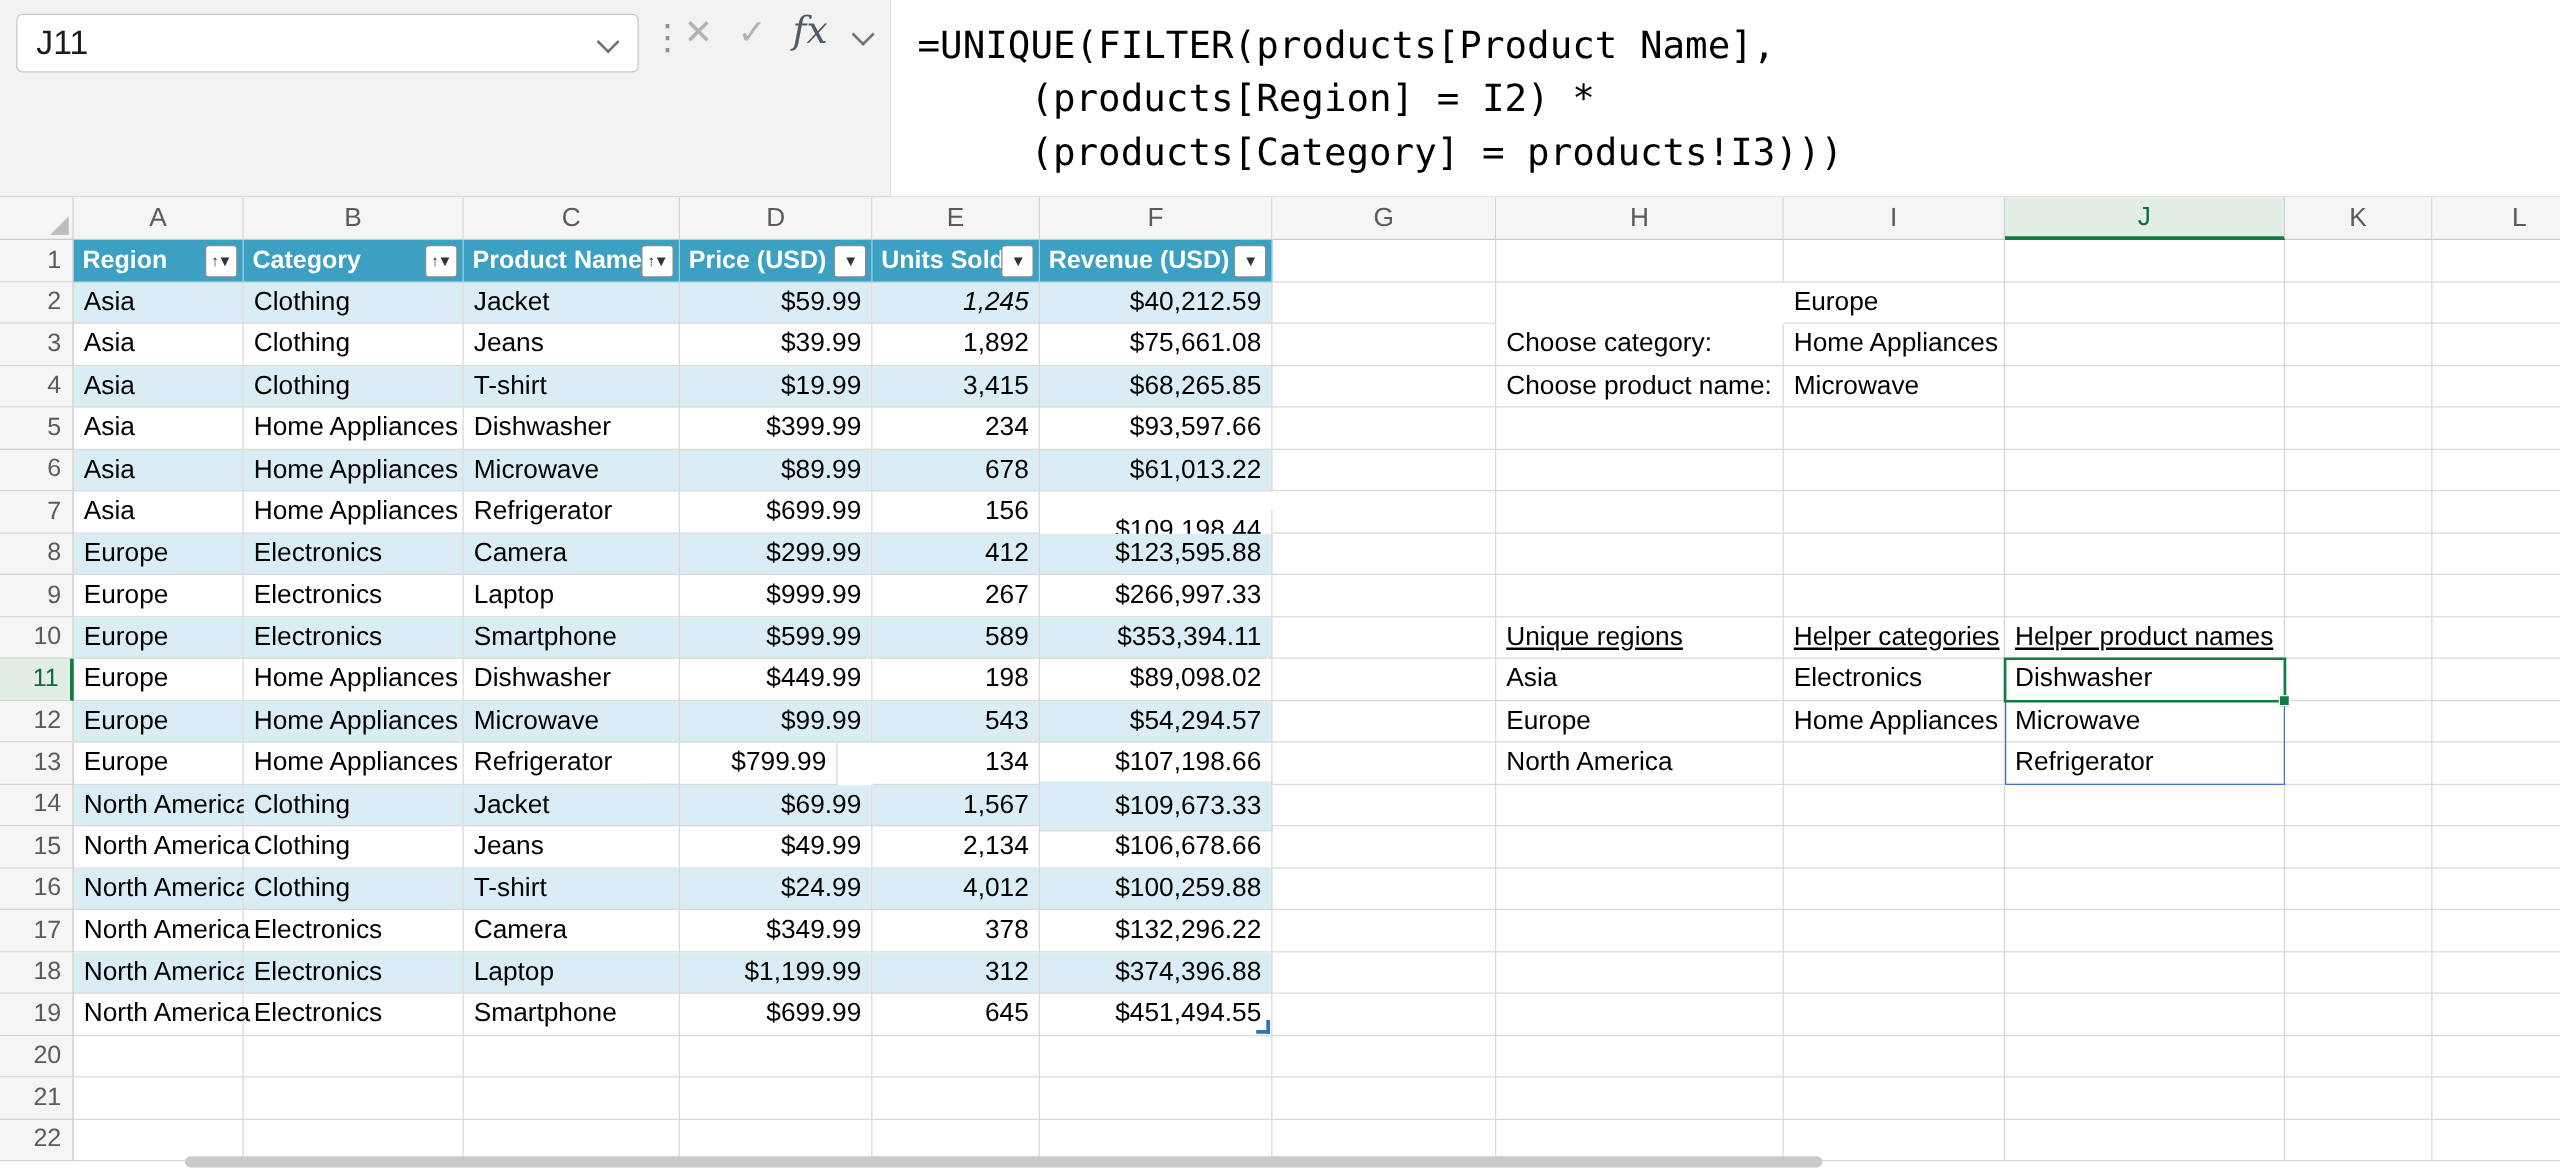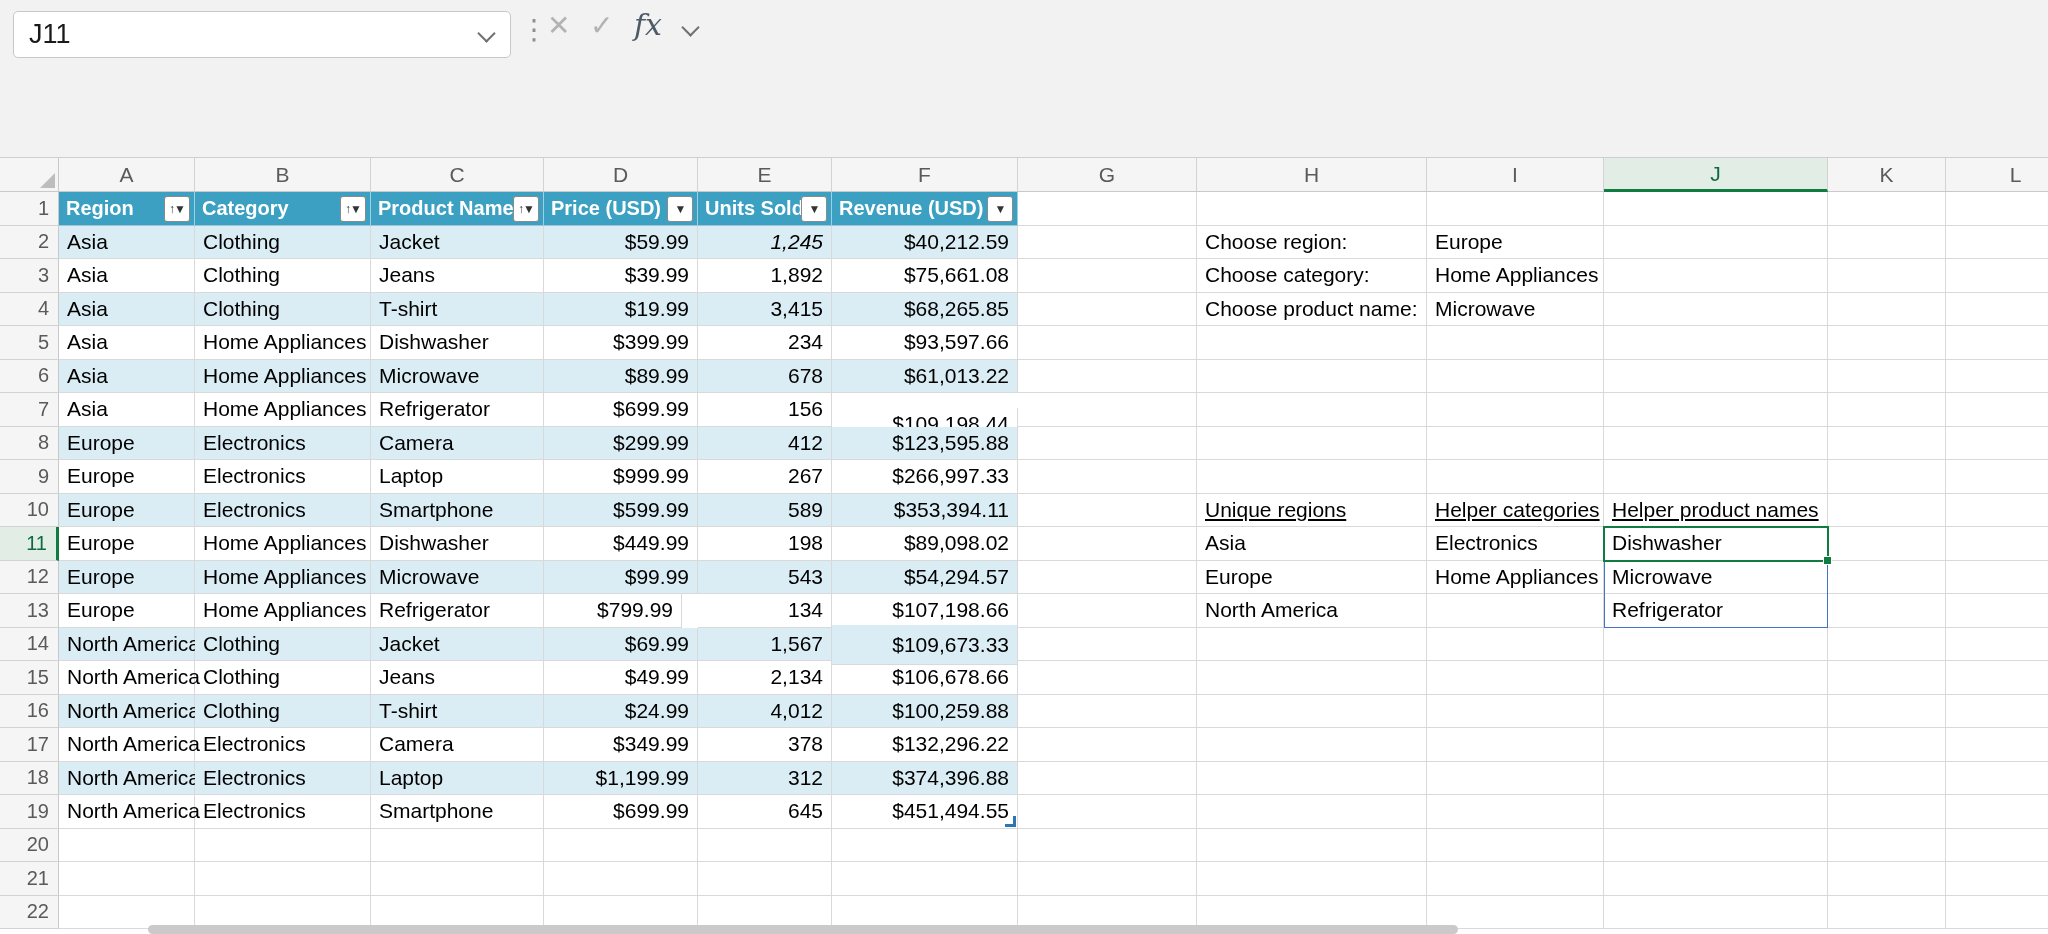--- a/index.html
+++ b/index.html
@@ -73,20 +73,21 @@
   <div class="topbar">
     <div class="namebox">
       <span>J11</span>
       <span class="chev nb-chev"></span>
     </div>
     <div class="vdots">⋮</div>
     <button class="fb-btn cancel">✕</button>
     <button class="fb-btn enter">✓</button>
     <button class="fb-btn fx">fx</button>
     <span class="chev fb-chev"></span>
+    <div class="formula-area"><div>=UNIQUE(FILTER(products[Product Name],</div><div>     (products[Region] = I2) *</div><div>     (products[Category] = products!I3)))</div></div>
   </div>
 
   <div class="sheet" id="sheet">
       <div class="corner">
         <div class="tri"></div>
       </div>
       <div class="colhead" style="left: 59px; width: 136px;">A</div>
       <div class="colhead" style="left: 195px; width: 176px;">B</div>
       <div class="colhead" style="left: 371px; width: 173px;">C</div>
       <div class="colhead" style="left: 544px; width: 154px;">D</div>
@@ -162,23 +163,20 @@
       <div class="cell num band" style="left: 544px; top: 67.5px; width: 154px; height: 33.5px;">
         <span>$59.99</span>
       </div>
       <div class="cell num band" style="left: 698px; top: 67.5px; width: 134px; height: 33.5px; font-style: italic;">
         <span>1,245</span>
       </div>
       <div class="cell num band" style="left: 832px; top: 67.5px; width: 186px; height: 33.5px;">
         <span>$40,212.59</span>
       </div>
       <div class="cell" style="left: 1018px; top: 67.5px; width: 179px; height: 33.5px;"></div>
-      <div class="cell" style="left: 1197px; top: 67.5px; width: 230px; height: 33.5px;">
-        <span>Choose region:</span>
-      </div>
       <div class="cell" style="left: 1427px; top: 67.5px; width: 177px; height: 33.5px;">
         <span>Europe</span>
       </div>
       <div class="cell" style="left: 1604px; top: 67.5px; width: 224px; height: 33.5px;"></div>
       <div class="cell" style="left: 1828px; top: 67.5px; width: 118px; height: 33.5px;"></div>
       <div class="cell" style="left: 1946px; top: 67.5px; width: 140px; height: 33.5px;"></div>
       <div class="cell" style="left: 59px; top: 101px; width: 136px; height: 33.5px;">
         <span>Asia</span>
       </div>
       <div class="cell" style="left: 195px; top: 101px; width: 176px; height: 33.5px;">
@@ -446,21 +444,21 @@
       <div class="cell" style="left: 1946px; top: 402.5px; width: 140px; height: 33.5px;"></div>
       <div class="cell" style="left: 59px; top: 436px; width: 136px; height: 33.5px;">
         <span>Europe</span>
       </div>
       <div class="cell" style="left: 195px; top: 436px; width: 176px; height: 33.5px;">
         <span>Home Appliances</span>
       </div>
       <div class="cell" style="left: 371px; top: 436px; width: 173px; height: 33.5px;">
         <span>Refrigerator</span>
       </div>
-      <div class="cell num" style="left: 528px; top: 436px; width: 154px; height: 33.5px;">
+      <div class="cell num" style="left: 516px; top: 436px; width: 154px; height: 33.5px;">
         <span>$799.99</span>
       </div>
       <div class="cell num" style="left: 698px; top: 436px; width: 134px; height: 33.5px;">
         <span>134</span>
       </div>
       <div class="cell num" style="left: 832px; top: 436px; width: 186px; height: 33.5px;">
         <span>$107,198.66</span>
       </div>
       <div class="cell" style="left: 1018px; top: 436px; width: 179px; height: 33.5px;"></div>
       <div class="cell" style="left: 1197px; top: 436px; width: 230px; height: 33.5px;">

